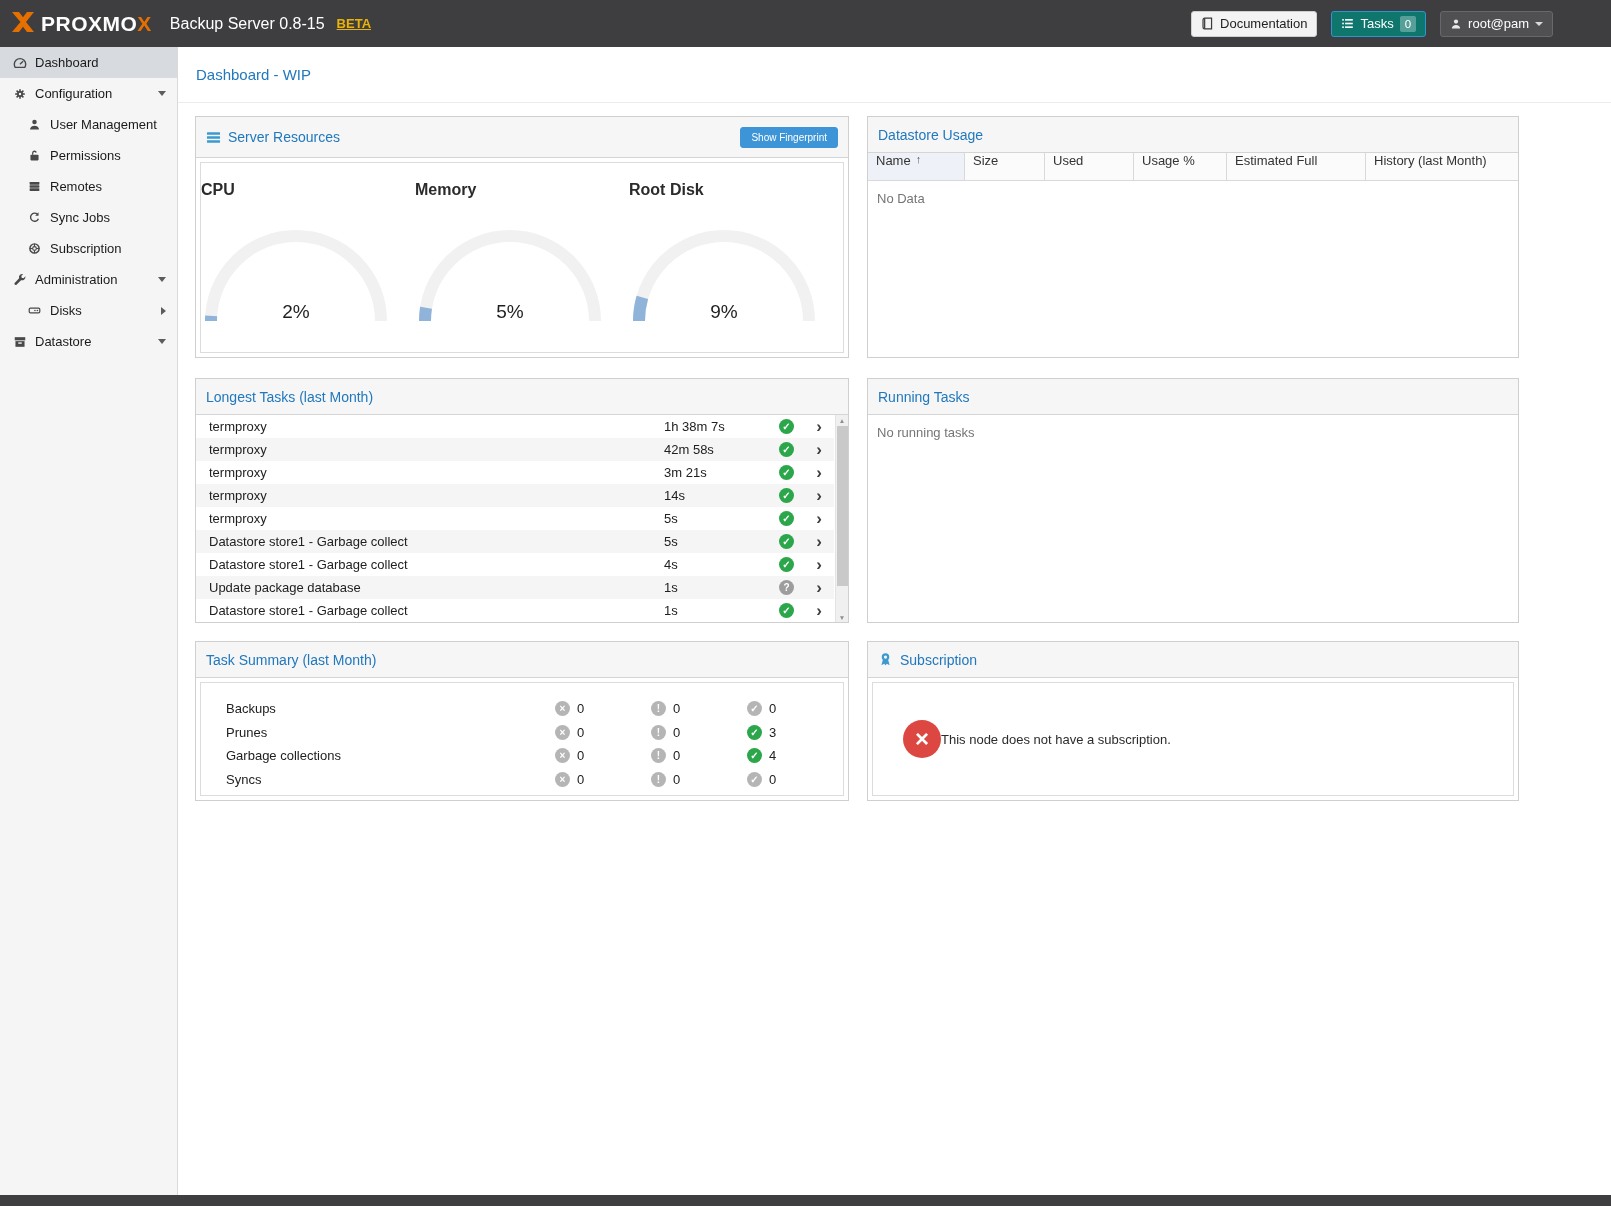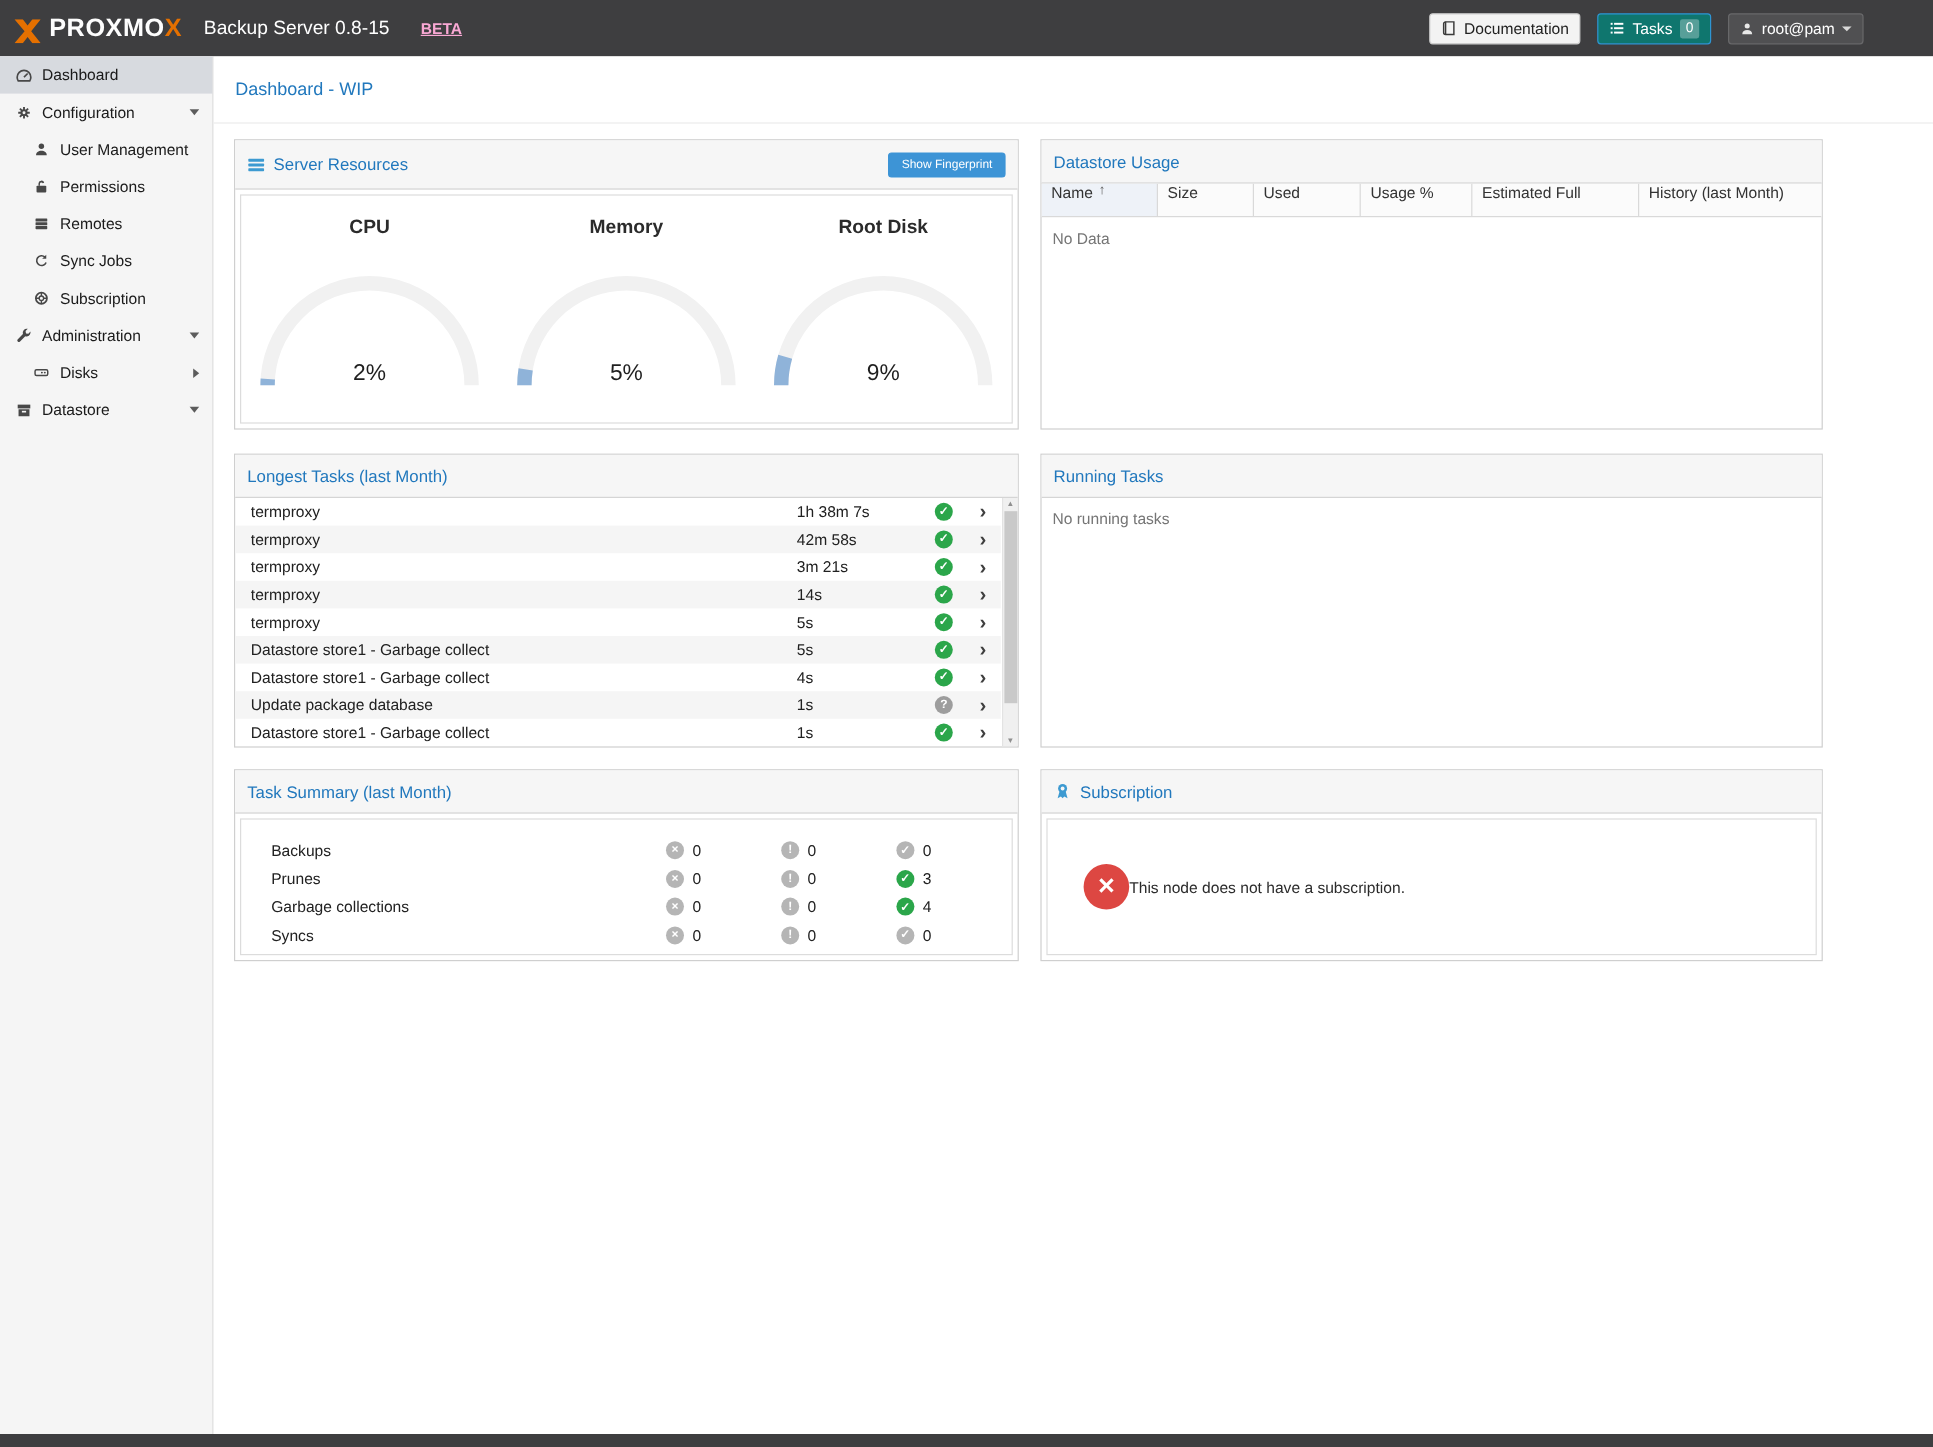--- a/index.html
+++ b/index.html
@@ -2,25 +2,25 @@
 <html><head>
 <meta charset="utf-8">
 <style>
   *{box-sizing:border-box;margin:0;padding:0}
   html,body{background:#fff}
   body{font-family:"Liberation Sans",sans-serif;font-size:13px;color:#212121}
   .app{width:1611px;height:1206px;display:flex;flex-direction:column;overflow:hidden;background:#fff}
 
   
   .topbar{height:47px;background:#3e3e40;display:flex;align-items:center;padding:0 58px 0 12px;gap:10px;flex:0 0 auto}
-  .logo{display:flex;align-items:flex-end;gap:7px;margin-right:8px}
+  .logo{display:flex;align-items:flex-start;gap:7px;margin-right:8px}
   .logo-text{font-size:21px;font-weight:bold;color:#fdfdfd;letter-spacing:.5px}
   .logo-accent{color:#e57000}
   .app-title{color:#fff;font-size:16px}
-  .beta{color:#f9a8d4;text-decoration:underline;font-weight:bold;font-size:13px;cursor:pointer;margin-left:16px}
+  .beta{color:#eab308;text-decoration:underline;font-weight:bold;font-size:13px;cursor:pointer;margin-left:2px}
   .spacer{flex:1}
   .btn{display:inline-flex;align-items:center;gap:6px;border-radius:3px;font-size:13px;padding:4px 9px;cursor:pointer;border:1px solid transparent;line-height:16px}
   .btn-doc{background:#f3f3f3;border-color:#cfcfcf;color:#222}
   .btn-tasks{background:#0f766e;color:#fff;border-color:#2e95d3;margin-left:4px}
   .badge{background:rgba(255,255,255,.30);border-radius:2px;padding:0 5px;font-size:11.5px;line-height:16px}
   .btn-user{background:#505052;color:#fff;border-color:#68686a;margin-left:4px}
   .caret-lt{width:0;height:0;border-left:4px solid transparent;border-right:4px solid transparent;border-top:4.5px solid #d9d9d9}
 
   
   .mid{flex:1;display:flex;min-height:0}
@@ -46,21 +46,21 @@
   .mt18{margin-top:18px}
   .h-242{height:242px}.h-245{height:245px}.h-160{height:160px}
   .panel-h{background:#f6f6f6;border-bottom:1px solid #d5d5d5;display:flex;align-items:center;gap:7px;padding:0 10px;height:36px;flex:0 0 auto}
   .panel-h.tall{height:41px}
   .panel-title{color:#2178bd;font-size:14px}
   .panel-body{flex:1;position:relative;overflow:hidden}
   .btn-fp{margin-left:auto;background:#3d94d6;color:#fff;border:1px solid #3d94d6;border-radius:3px;font-size:10px;padding:4px 10px;cursor:pointer}
 
   
   .inner-box{border:1px solid #dcdcdc;margin:4px;height:calc(100% - 8px);display:flex}
-  .gauge{flex:1;display:flex;flex-direction:column;align-items:center;padding-top:18px}
+  .gauge{flex:1;display:flex;flex-direction:column;align-items:flex-start;padding-top:18px}
   .gauge-label{font-size:16px;font-weight:bold;color:#2b2b2b}
   .gauge-wrap{position:relative;margin-top:24px}
   .gauge-track{stroke:#f1f1f1}
   .gauge-fill{stroke:#8fb3d9}
   .gauge-value{position:absolute;left:0;right:0;bottom:3px;text-align:center;font-size:19px;color:#1f1f1f}
 
   
   .du-header{display:flex;border-bottom:1px solid #d9d9d9;background:#fbfbfb;height:28px}
   .du-cell{display:flex;gap:5px;padding:0 8px;border-right:1px solid #d9d9d9;color:#333;cursor:pointer}
   .du-cell:nth-child(1){width:97px;background:#eef2f8}

